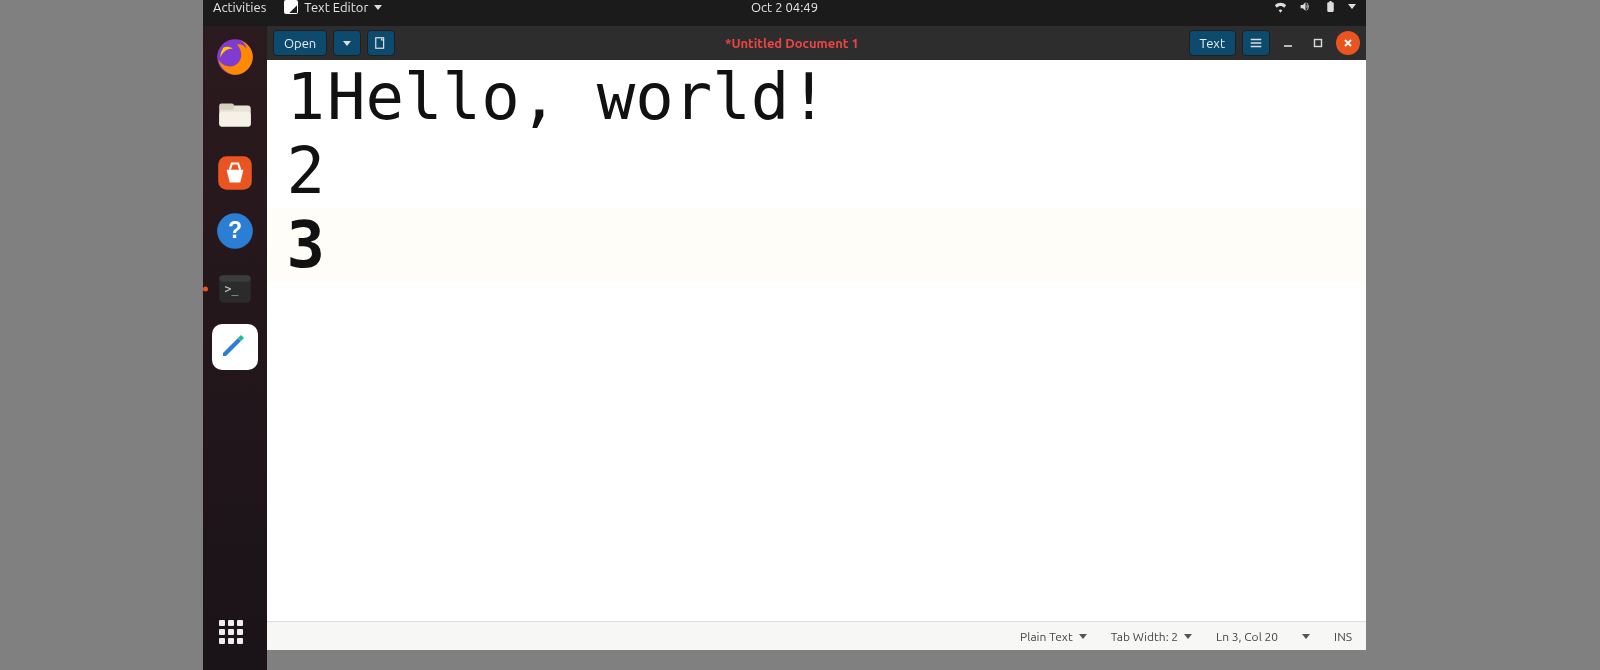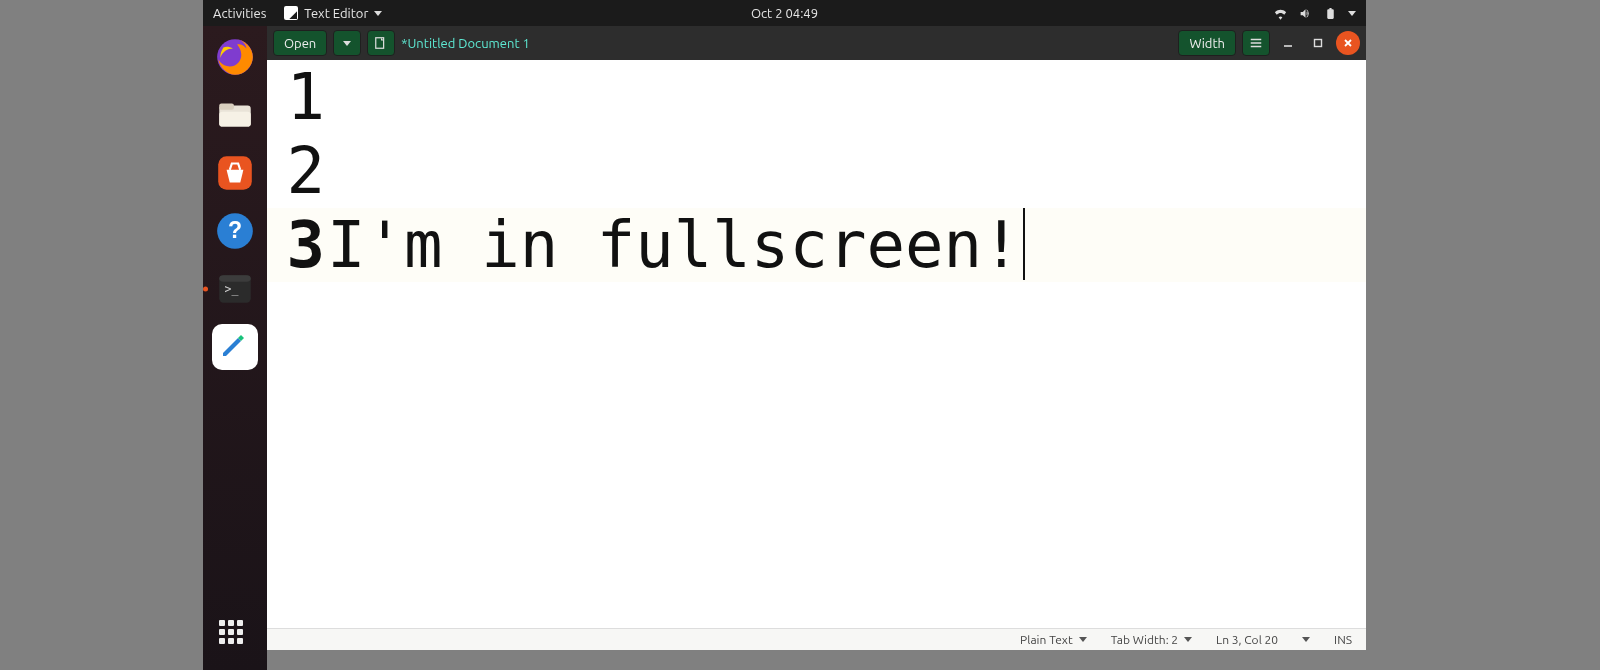--- a/index.html
+++ b/index.html
@@ -3,21 +3,21 @@
 <meta charset="utf-8">
 <style>
   * { box-sizing: border-box; margin: 0; padding: 0; }
   html, body { width: 1600px; height: 670px; overflow: hidden; font-family: Ubuntu, "Segoe UI", sans-serif; }
   body { background: #808080; display: flex; justify-content: center; }
   .canvas { width: 1600px; height: 670px; position: relative; background: #808080; }
 
   
   .topbar {
     position: absolute; top: 0; left: 203px; width: 1163px; height: 26px;
-    background: #1b1b1b; color: #e6e6e6; display: flex; align-items: center;
+    background: #1b1b1b; color: #e6e6e6; display: flex; align-items: flex-start;
     font-size: 13px; padding: 0 10px; justify-content: space-between;
   }
   .topbar .left { display: flex; align-items: center; gap: 18px; }
   .topbar .appmenu { display: flex; align-items: center; gap: 6px; }
   .topbar .appmenu .gedit-ic { width:14px; height:14px; background:#fff; border-radius:2px; position:relative; }
   .topbar .appmenu .gedit-ic::after { content:""; position:absolute; right:1px; bottom:1px; width:8px; height:8px; background:#1b1b1b; clip-path: polygon(100% 0, 0 100%, 100% 100%); }
   .topbar .center { position:absolute; left:50%; transform:translateX(-50%); }
   .topbar .right { display:flex; align-items:center; gap:10px; }
   .tri-down { width:0; height:0; border-left:4px solid transparent; border-right:4px solid transparent; border-top:5px solid #ddd; display:inline-block; }
 
@@ -35,43 +35,43 @@
   
   .appwin {
     position:absolute; left:267px; top:26px; width:1099px; height:624px;
     background:#fff; display:flex; flex-direction:column;
   }
   .titlebar {
     height:34px; background:#2d2d2d; color:#ddd; display:flex; align-items:center;
     padding:0 6px; gap:6px; font-size:13px;
   }
   .btn {
-    background:#14532d; border:1px solid #1f1f1f; color:#eee; border-radius:4px;
+    background:#0c4a6e; border:1px solid #1f1f1f; color:#eee; border-radius:4px;
     height:26px; padding:0 10px; display:flex; align-items:center; cursor:pointer;
     font-size:13px;
   }
   .btn.small { padding:0 6px; width:28px; justify-content:center; }
-  .titlecenter { flex:1; text-align:left; font-weight:400; color:#5eead4; }
+  .titlecenter { flex:1; text-align:center; font-weight:700; color:#ef4444; }
   .winicon { width:24px; height:24px; border-radius:50%; display:flex; align-items:center; justify-content:center; }
   .winicon.close { background:#e95420; }
   .winicon svg, .btn svg { display:block; }
 
   .editor {
     flex:1; background:#fff; overflow:hidden; position:relative;
     font-family: "DejaVu Sans Mono","Courier New",monospace;
   }
   .editor .line { display:flex; align-items:flex-start; }
   .editor .ln { width:60px; text-align:right; padding-right:2px; font-size:64px; color:#111; }
   .editor .ln.bold { font-weight:700; }
   .editor .tx { font-size:64px; color:#111; white-space:pre; }
   .editor .line.current { background:#fefdf7; }
   .editor .line.current .tx::after { content:""; display:inline-block; width:2px; height:72px; background:#111; vertical-align:text-top; margin-left:2px; }
 
   .statusbar {
-    height:22px; background:#f7f7f5; border-top:1px solid #ddd; color:#444;
+    height:29px; background:#f7f7f5; border-top:1px solid #ddd; color:#444;
     display:flex; align-items:center; justify-content:flex-end; gap:24px;
     font-size:12px; padding:0 14px;
   }
   .statusbar .drop { display:flex; align-items:center; gap:6px; }
 </style>
 </head>
 <body>
 <div class="canvas">
 
 <div class="topbar">
@@ -158,21 +158,21 @@
     <div class="btn small">
           <span class="tri-down"></span>
         </div>
     <div class="btn small">
       <svg width="14" height="14" viewBox="0 0 16 16">
             <rect x="2" y="2" width="9" height="12" fill="none" stroke="#ddd" stroke-width="1.4"></rect>
             <path d="M8 2l3 3H8z" fill="#ddd"></path>
           </svg>
     </div>
     <div class="titlecenter">*Untitled Document 1</div>
-    <div class="btn">Width</div>
+    <div class="btn">Text</div>
     <div class="btn small">
       <svg width="14" height="14" viewBox="0 0 16 16">
             <path stroke="#ddd" stroke-width="1.6" d="M2 4h12M2 8h12M2 12h12"></path>
           </svg>
     </div>
     <div class="winicon">
       <svg width="12" height="12" viewBox="0 0 12 12">
             <path stroke="#ddd" stroke-width="1.6" d="M2 9h8"></path>
           </svg>
     </div>
@@ -184,28 +184,28 @@
     <div class="winicon close">
       <svg width="12" height="12" viewBox="0 0 12 12">
             <path stroke="#fff" stroke-width="1.8" d="M3 3l6 6M9 3l-6 6"></path>
           </svg>
     </div>
   </div>
 
   <div class="editor">
     <div class="line">
       <div class="ln">1</div>
+      <div class="tx">Hello, world!</div>
     </div>
     <div class="line">
       <div class="ln">2</div>
       <div class="tx"></div>
     </div>
     <div class="line current">
       <div class="ln bold">3</div>
-      <div class="tx">I'm in fullscreen!</div>
     </div>
   </div>
 
   <div class="statusbar">
     <div class="drop">
       <span>Plain Text</span>
       <span class="tri-down" style="border-top-color:#555"></span>
     </div>
     <div class="drop">
       <span>Tab Width: 2</span>

